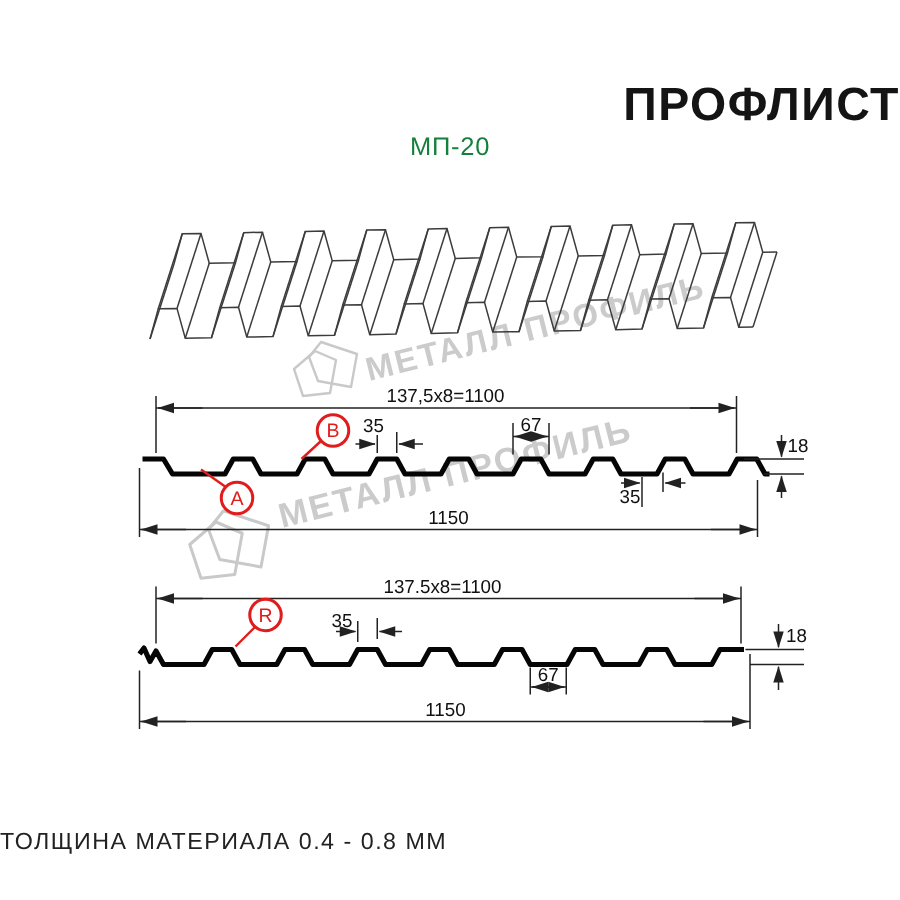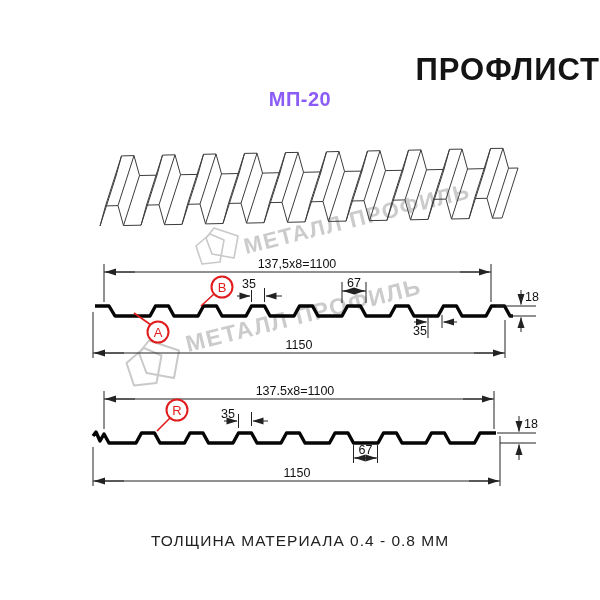--- a/index.html
+++ b/index.html
@@ -1,22 +1,22 @@
 <!DOCTYPE html>
 <html><head>
 <meta charset="utf-8">
 <style>
   html,body{margin:0;padding:0;background:#ffffff;}
   #stage{position:relative;width:600px;height:600px;background:#ffffff;overflow:hidden;
          font-family:"Liberation Sans", sans-serif;}
   .title{position:absolute;left:0;top:52px;width:600px;text-align:right;
          font-size:31px;font-weight:700;letter-spacing:1px;color:#141414;}
   .subtitle{position:absolute;left:0;top:88px;width:600px;text-align:center;
-         font-size:20px;font-weight:700;letter-spacing:.5px;color:#8b5cf6;}
-  .footer{position:absolute;left:0;top:532px;width:600px;text-align:center;
+         font-size:17px;font-weight:400;letter-spacing:.5px;color:#15803d;}
+  .footer{position:absolute;left:0;top:553px;width:600px;text-align:left;
          font-size:15.5px;font-weight:400;letter-spacing:1px;color:#222;}
   svg{position:absolute;left:0;top:0;}
   .sheet-line{fill:none;stroke:#3c3c3c;stroke-width:1;}
   .profile{fill:none;stroke:#050505;stroke-width:3.4;stroke-linejoin:round;}
   .dim{stroke:#222;stroke-width:1;fill:none;}
   .dimtext{font-family:"Liberation Sans",sans-serif;font-size:12.5px;fill:#111;}
   .redln{stroke:#e01c1c;stroke-width:1.6;fill:none;}
   .redcirc{stroke:#e01c1c;stroke-width:2;fill:#ffffff;}
   .redtext{font-family:"Liberation Sans",sans-serif;font-size:13px;fill:#e01c1c;}
   .wmtext{font-family:"Liberation Sans",sans-serif;font-weight:700;fill:#cbcbcb;letter-spacing:1.5px;}

